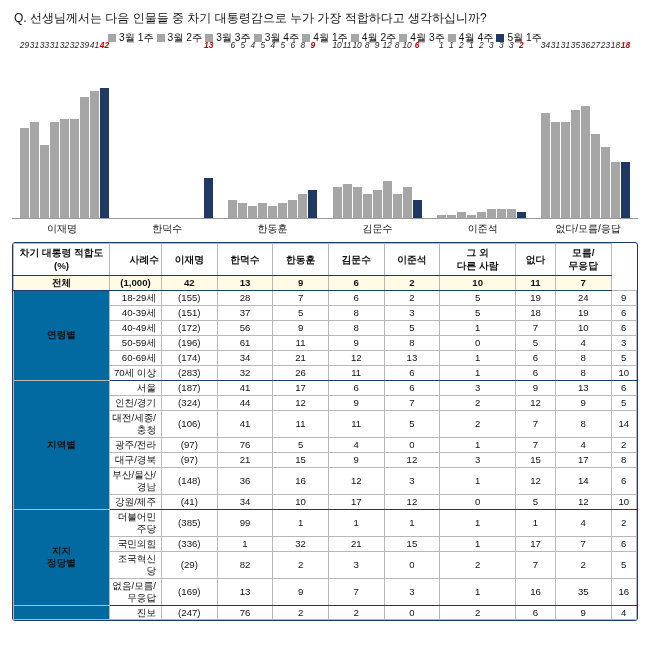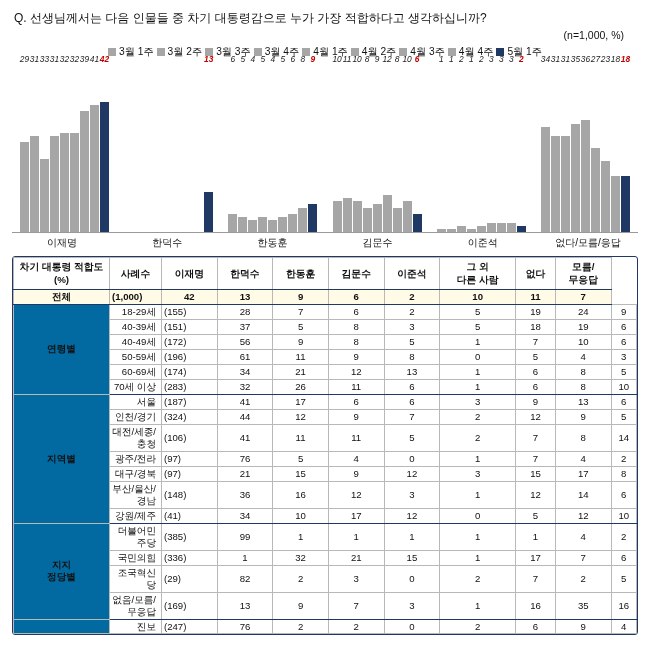--- a/index.html
+++ b/index.html
@@ -121,49 +121,48 @@
     height: 13px;
   }
   thead th {
     background: #fff;
     font-weight: bold;
     font-size: 9.8px;
     padding: 3px 2px;
     border-bottom: 1.2px solid #1f3864;
   }
   thead th:first-child { width: 96px; margin-top: 24px; }
-  .col-n { width: 52px; }
+  .col-n { width: 52px; text-align: right; }
   tr.total td {
     background: #fffbe6;
     font-weight: bold;
     border-top: 1.2px solid #1f3864;
     border-bottom: 1.2px solid #1f3864;
   }
   td.rowhead {
     width: 44px;
     font-weight: bold;
     background: #0369a1;
   }
   td.sub {
     text-align: right;
     padding-right: 5px;
     width: 52px;
   }
-  td.n { text-align: left; }
+  td.n { text-align: center; }
   .group-end td { border-bottom: 1.2px solid #1f3864; }
 </style>
 </head>
 <body>
 
 <div class="page">
 
   <div class="question">
     <div>Q. 선생님께서는 다음 인물들 중 차기 대통령감으로 누가 가장 적합하다고 생각하십니까?</div>
   </div>
-  <div class="sample-note">(n=1,000, %)</div>
 
   <div class="legend" id="legend">
       <div class="legend-item">
         <span class="legend-swatch" style="background: rgb(166, 166, 166);"></span>
         <span>3월 1주</span>
       </div>
       <div class="legend-item">
         <span class="legend-swatch" style="background: rgb(166, 166, 166);"></span>
         <span>3월 2주</span>
       </div>

